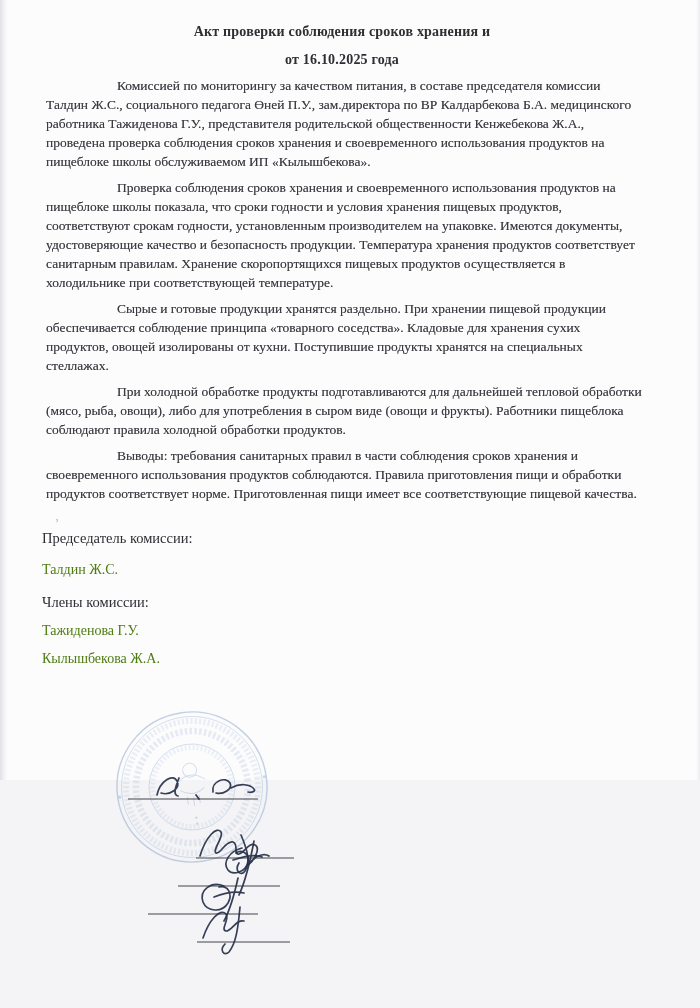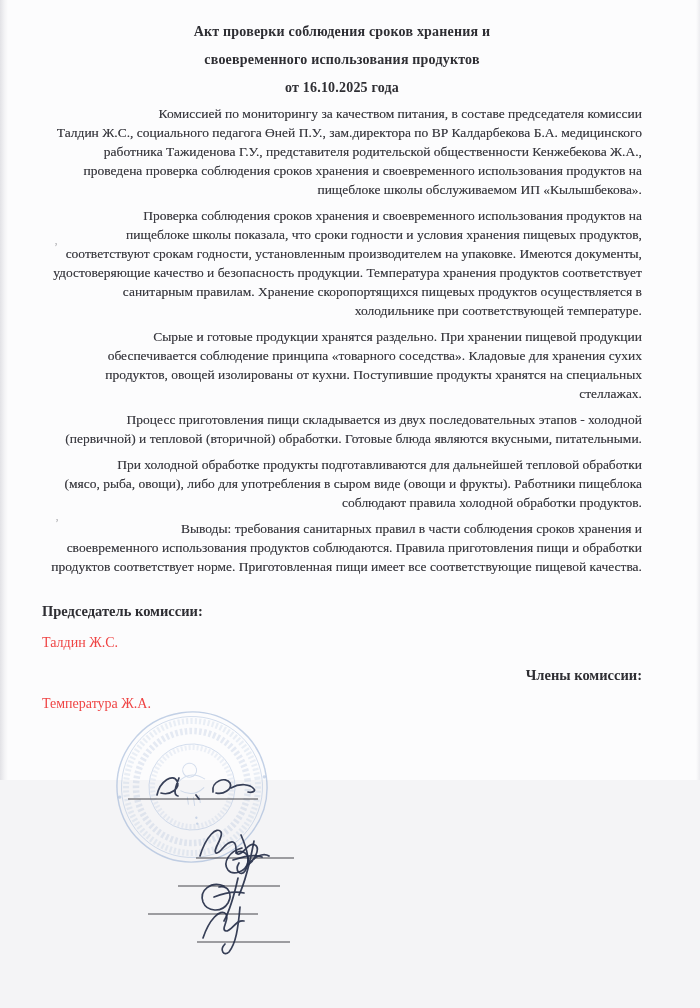--- a/index.html
+++ b/index.html
@@ -37,37 +37,37 @@
     line-height:28px;
     color:#2e2e33;
     letter-spacing:.2px;
     margin-bottom:2px;
   }
   .content p{
     margin:0 0 7px 4px;
     font-size:13.5px;
     line-height:19px;
     text-indent:71px;
-    text-align:right;
+    text-align:left;
     color:#3a3a40;
     text-shadow:0 0 .5px rgba(60,60,66,.55);
   }
   .sig-label{
-    font-weight:bold;
+    font-weight:normal;
     font-size:14.5px;
     color:#2e2e33;
     margin-top:26px;
     line-height:19px;
   }
-  .sig-label.members{margin-top:14px;text-align:right;}
+  .sig-label.members{margin-top:14px;}
   .sig-row{
     font-size:14px;
     line-height:19px;
     margin-top:12px;
-    color:#ef4444;
+    color:#4d7c0f;
   }
   .sig-row.member{margin-top:9px;}
   .speck{
     position:absolute;
     font-size:12px;color:#6a6a70;opacity:.55;z-index:2;
     font-family:"Liberation Serif",serif;
   }
 </style>
 </head>
 <body>
@@ -95,39 +95,40 @@
         <circle cx="265" cy="787" r="1.6"></circle>
         <circle cx="192" cy="818" r="1.2"></circle>
         <circle cx="192" cy="824" r="1.2"></circle>
       </g>
     </g>
   </svg>
 
   <div class="content">
     <div class="title">
       <div>Акт проверки соблюдения сроков хранения и</div>
-      <div>своевременного использования продуктов</div>
       <div>от 16.10.2025 года</div>
     </div>
 
     <p>Комиссией по мониторингу за качеством питания, в составе председателя комиссии Талдин Ж.С., социального педагога Өней П.У., зам.директора по ВР Калдарбекова Б.А. медицинского работника Тажиденова Г.У., представителя родительской общественности Кенжебекова Ж.А., проведена проверка соблюдения сроков хранения и своевременного использования продуктов на пищеблоке школы обслуживаемом ИП «Кылышбекова».</p>
     <p>Проверка соблюдения сроков хранения и своевременного использования продуктов на пищеблоке школы показала, что сроки годности и условия хранения пищевых продуктов, соответствуют срокам годности, установленным производителем на упаковке. Имеются документы, удостоверяющие качество и безопасность продукции. Температура хранения продуктов соответствует санитарным правилам. Хранение скоропортящихся пищевых продуктов осуществляется в холодильнике при соответствующей температуре.</p>
     <p>Сырые и готовые продукции хранятся раздельно. При хранении пищевой продукции обеспечивается соблюдение принципа «товарного соседства». Кладовые для хранения сухих продуктов, овощей изолированы от кухни. Поступившие продукты хранятся на специальных стеллажах.</p>
-    <p>Процесс приготовления пищи складывается из двух последовательных этапов - холодной (первичной) и тепловой (вторичной) обработки. Готовые блюда являются вкусными, питательными.</p>
     <p>При холодной обработке продукты подготавливаются для дальнейшей тепловой обработки (мясо, рыба, овощи), либо для употребления в сыром виде (овощи и фрукты). Работники пищеблока соблюдают правила холодной обработки продуктов.</p>
     <p>Выводы: требования санитарных правил в части соблюдения сроков хранения и своевременного использования продуктов соблюдаются. Правила приготовления пищи и обработки продуктов соответствует норме. Приготовленная пищи имеет все соответствующие пищевой качества.</p>
 
     <div class="sig-label">Председатель комиссии:</div>
     <div class="sig-row">
       <span>Талдин Ж.С.</span>
     </div>
 
     <div class="sig-label members">Члены комиссии:</div>
     <div class="sig-row member">
-      <span>Температура Ж.А.</span>
+      <span>Тажиденова Г.У.</span>
+    </div>
+    <div class="sig-row member">
+      <span>Кылышбекова Ж.А.</span>
     </div>
   </div>
 
   <div class="speck" style="left:54px;top:240px;">’</div>
   <div class="speck" style="left:55px;top:516px;">’</div>
 
   <svg class="ink-layer" viewBox="0 0 700 1008">
 
     <g stroke="#45454a" stroke-width="1">
       <line x1="128" y1="799" x2="258" y2="799"></line>

